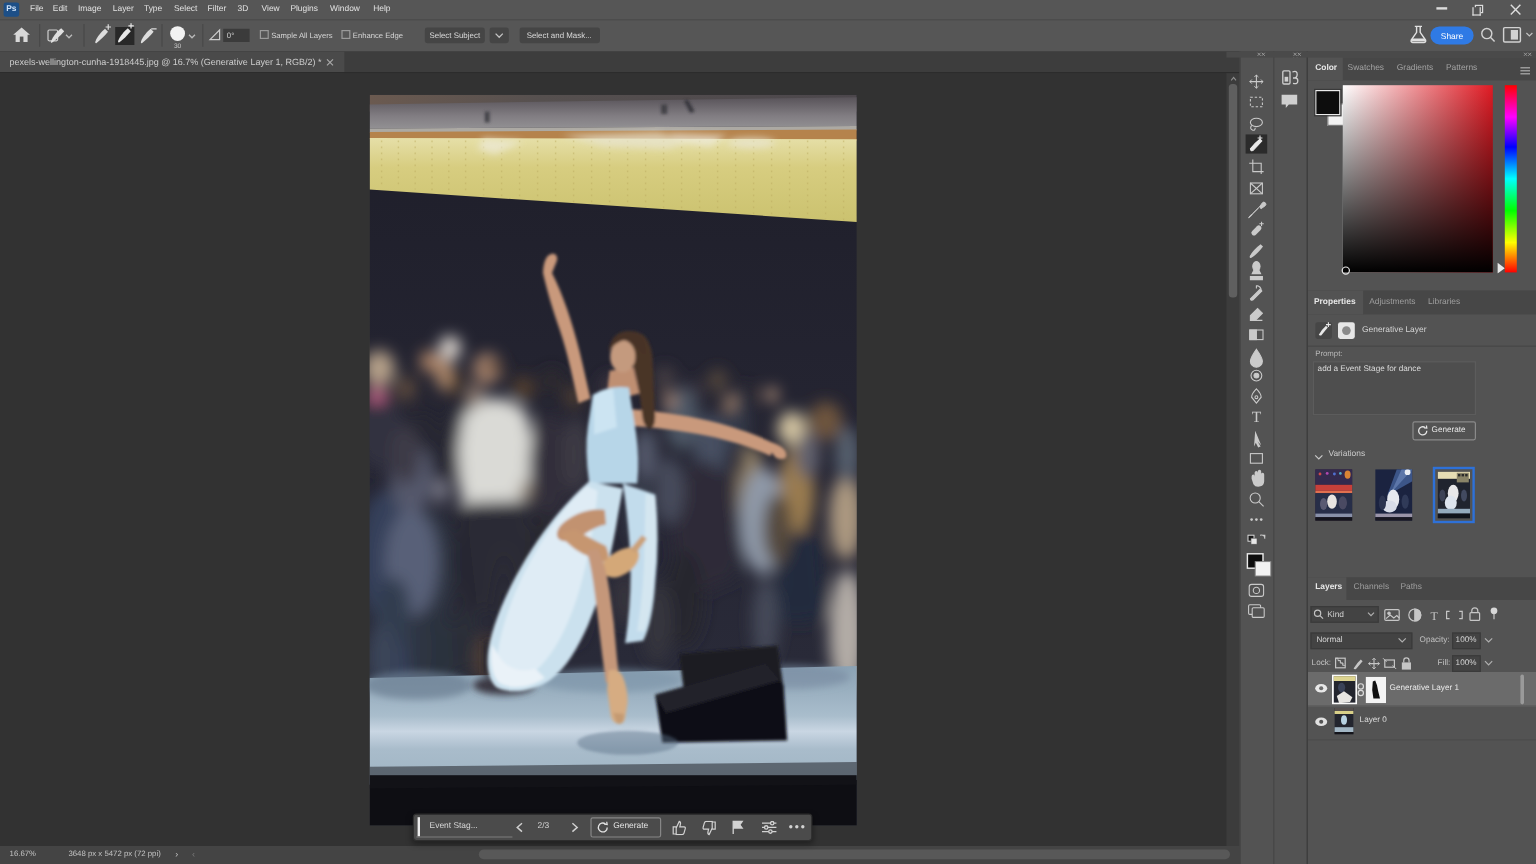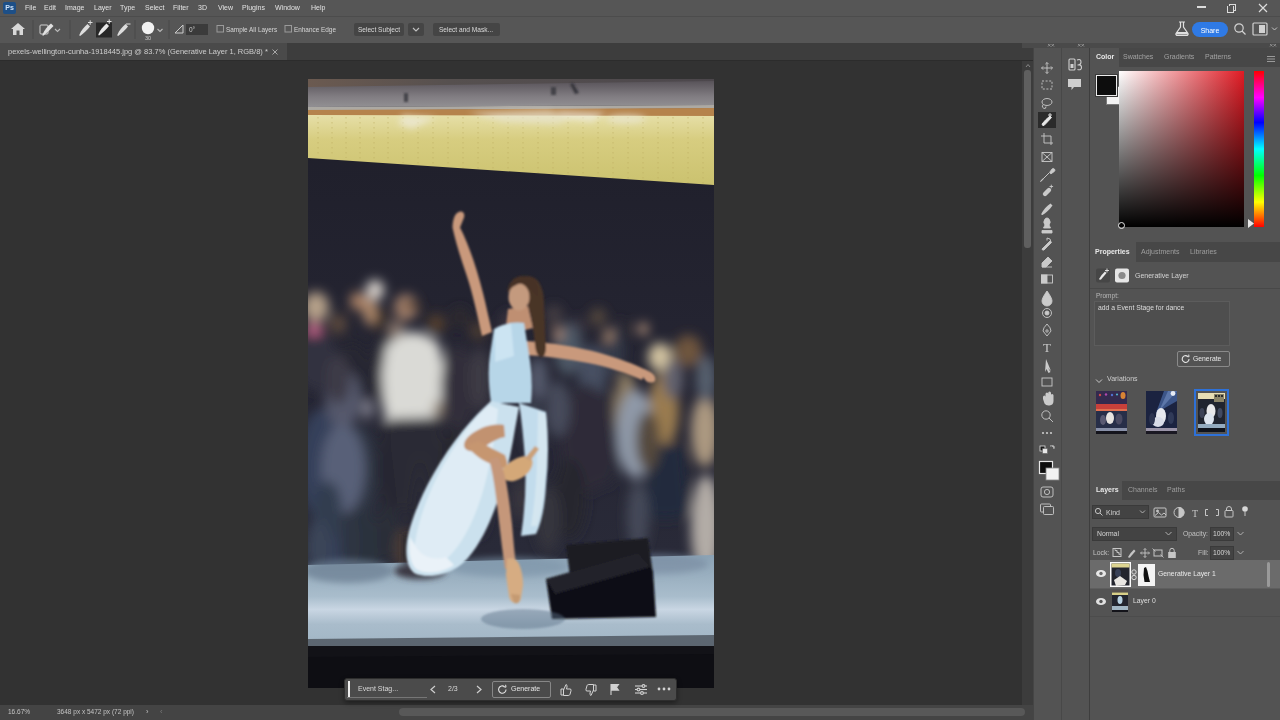--- a/index.html
+++ b/index.html
@@ -87,21 +87,21 @@
     <text x="50" y="16.5" font-size="7" fill="#ffffff" text-anchor="middle" font-family="Liberation Sans">Share</text>
     <circle cx="79" cy="12" r="4.2" fill="none" stroke="#d2d2d2" stroke-width="1.2"></circle>
     <line x1="82" y1="15" x2="85.5" y2="18.5" stroke="#d2d2d2" stroke-width="1.2"></line>
     <rect x="93" y="7" width="14" height="12" rx="1" fill="none" stroke="#d2d2d2" stroke-width="1.2"></rect>
     <rect x="99" y="9" width="6" height="8" fill="#d2d2d2"></rect>
     <path d="M112 11.5 l2.5 2.5 L117 11.5" stroke="#c2c2c2" fill="none" stroke-width="1"></path>
   </svg>
 
   <div class="abs" style="left:0;top:43px;width:1033px;height:18px;background:#3d3d3d;"></div>
   <div class="abs" style="left:0;top:43px;width:287px;height:18px;background:#4a4a4a;"></div>
-  <div class="t" style="left:8px;top:47px;font-size:7.5px;color:#cecece;">pexels-wellington-cunha-1918445.jpg @ 83.7% (Generative Layer 1, RGB/8) *</div>
+  <div class="t" style="left:8px;top:47px;font-size:7.5px;color:#cecece;">pexels-wellington-cunha-1918445.jpg @ 16.7% (Generative Layer 1, RGB/2) *</div>
   <svg class="abs" style="left:271px;top:48px" width="8" height="8" viewBox="0 0 8 8">
       <path d="M1.5,1.5 L6.5,6.5 M6.5,1.5 L1.5,6.5" stroke="#a8a8a8" stroke-width="1"></path>
     </svg>
   <div class="abs" style="left:0;top:60px;width:1033px;height:1px;background:#2c2c2c;"></div>
 
   <div class="abs" id="canvasarea" style="left:0;top:61px;width:1022px;height:644px;background:#323232;"></div>
 
   <svg class="abs" style="left:308px;top:79px" width="406" height="609" viewBox="0 0 406 609">
     <defs>
       <filter id="b6" x="-40%" y="-40%" width="180%" height="180%">

